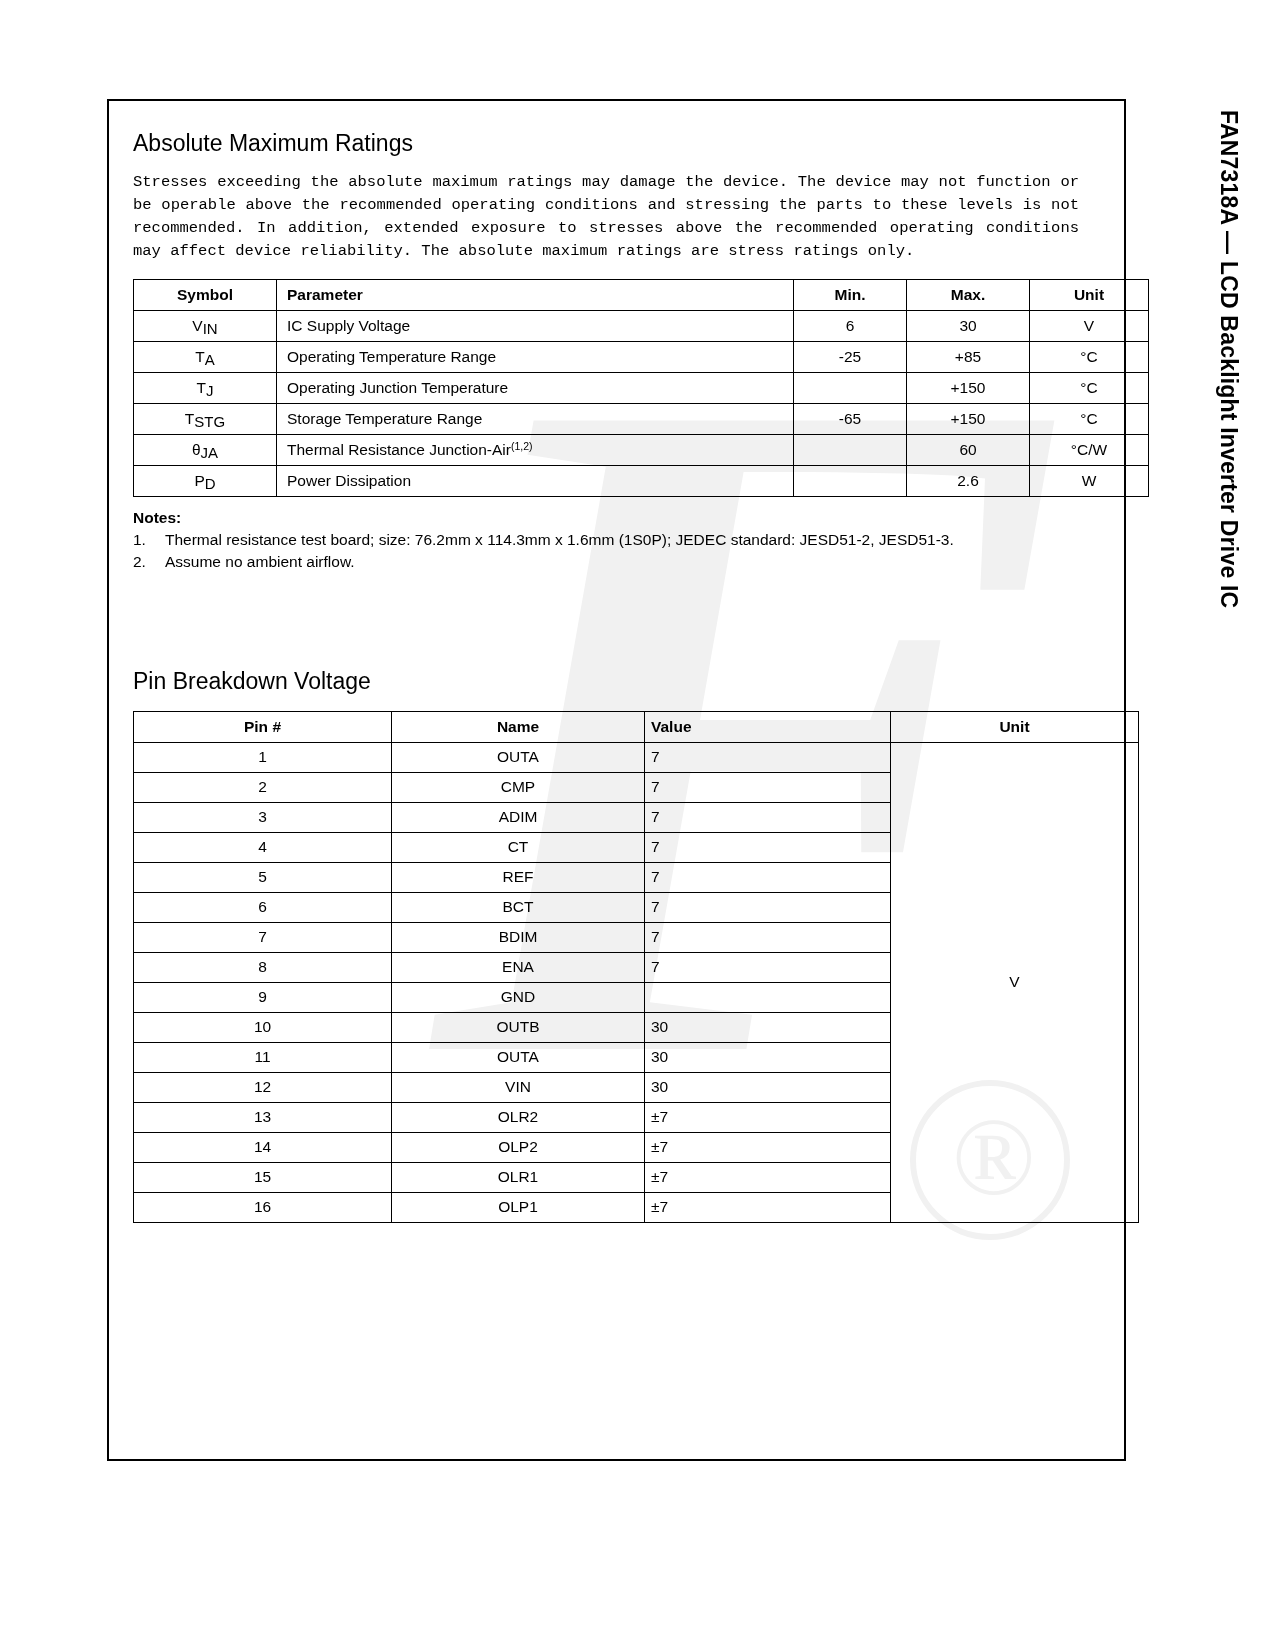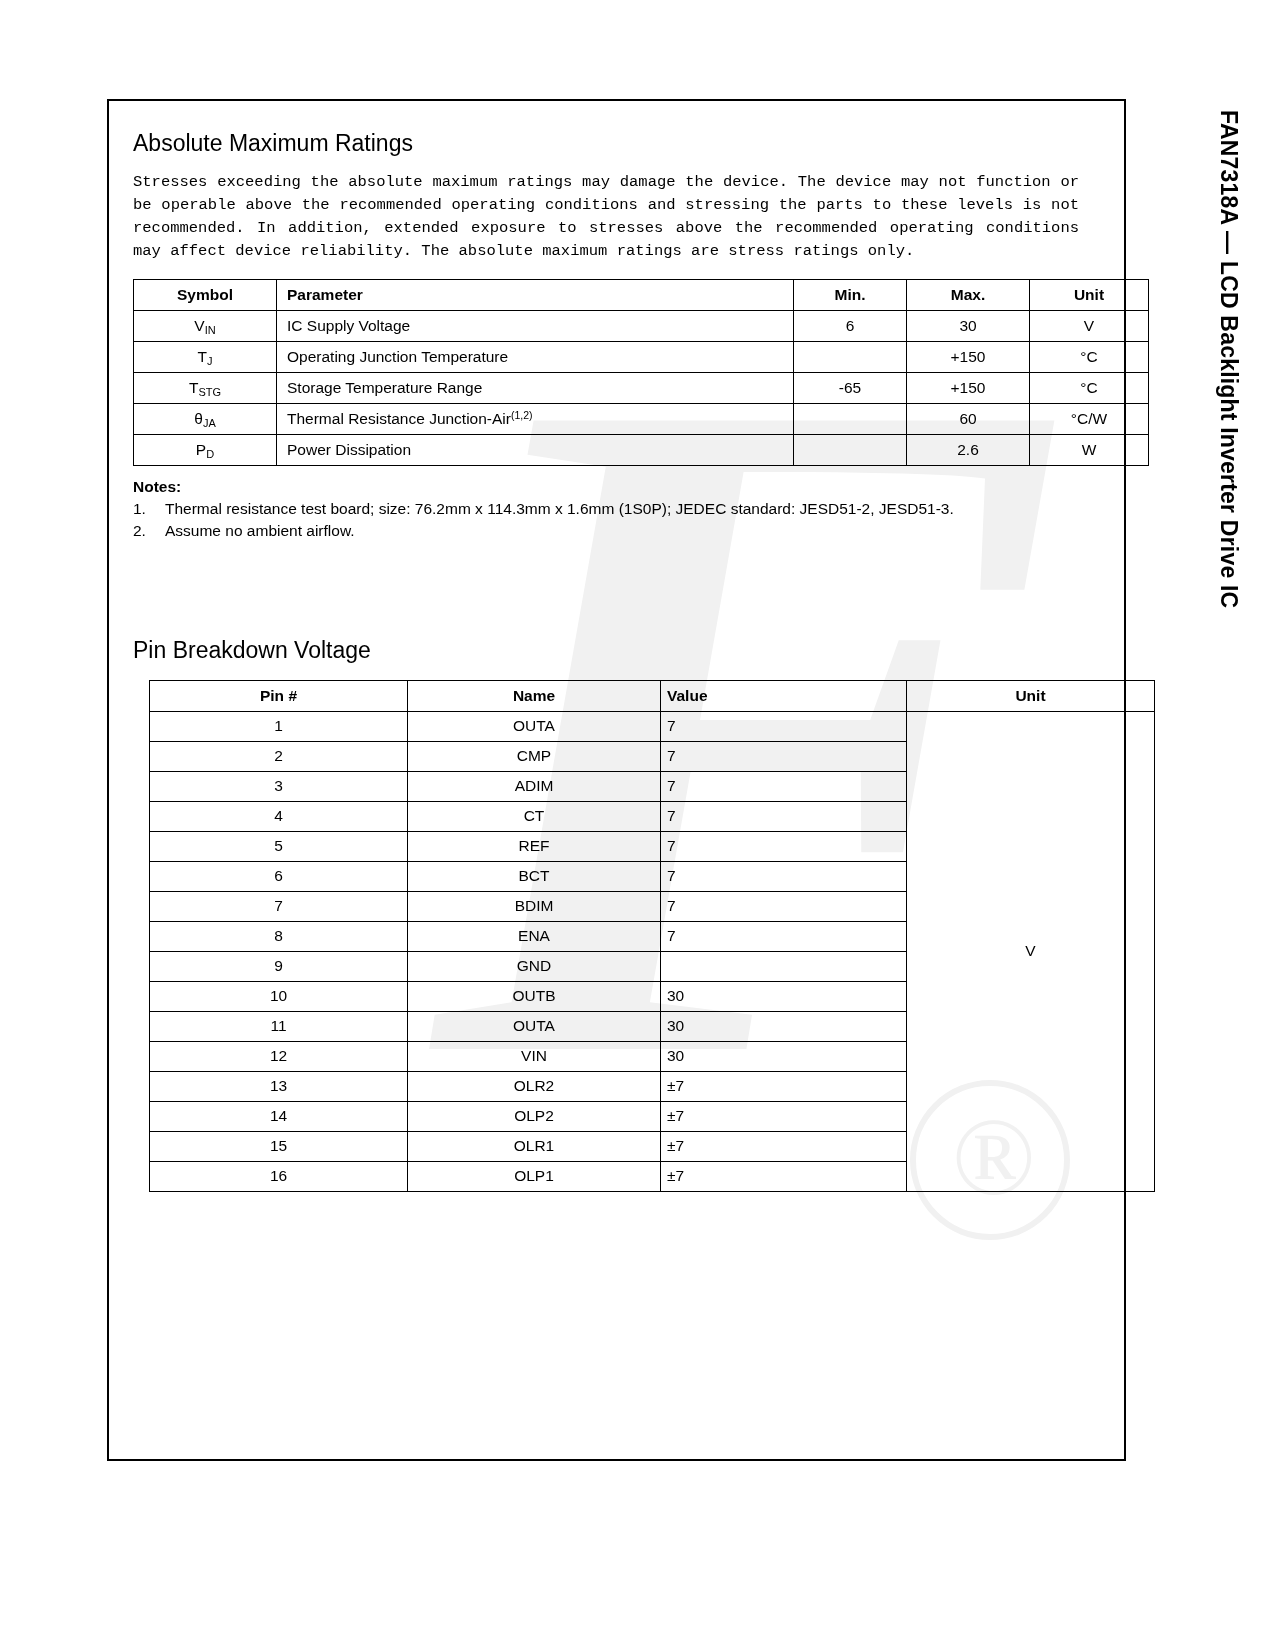--- a/index.html
+++ b/index.html
@@ -127,39 +127,39 @@
   }
   .amr {
     width: 946px;
   }
   .amr .c-sym   { width: 130px; text-align: center; }
   .amr .c-par   { width: 500px; text-align: left; padding-left: 10px; }
   .amr .c-min   { width: 100px; text-align: center; }
   .amr .c-max   { width: 110px; text-align: center; }
   .amr .c-unit  { width: 106px; text-align: center; }
 
-  sub { font-size: 11px; vertical-align: baseline; position: relative; top: 3px; }
+  sub { font-size: 15px; vertical-align: baseline; position: relative; top: 3px; }
   sup { font-size: 10.5px; vertical-align: baseline; position: relative; top: -5px; }
 
   .notes {
     margin-top: 10px;
     font-size: 15.5px;
     line-height: 1.42;
   }
   .notes .notes-label { font-weight: bold; }
   .note-row { display: flex; }
   .note-num { width: 32px; flex: none; }
   .note-txt { flex: 1; }
 
   h2.sec-title.second {
     margin-top: 95px;
     margin-bottom: 16px;
   }
 
-  .pbv { width: 953px; margin-left: 16px; }
+  .pbv { width: 953px; }
   .pbv .c-pin  { width: 245px; text-align: center; }
   .pbv .c-name { width: 240px; text-align: center; }
   .pbv .c-val  { width: 233px; text-align: left; }
   .pbv .c-un   { width: 235px; text-align: center; }
   .pbv td { height: 21px; }
   .pbv .unitcell { text-align: center; vertical-align: middle; font-size: 15.5px; }
 
   
   .footer {
     position: absolute;
@@ -209,20 +209,27 @@
         <th class="c-unit">Unit</th>
       </tr>
     </thead>
     <tbody>
       <tr>
         <td class="c-sym"><span>V</span><sub>IN</sub></td>
         <td class="c-par"><span>IC Supply Voltage</span><sup></sup></td>
         <td class="c-min">6</td>
         <td class="c-max">30</td>
         <td class="c-unit">V</td>
+      </tr>
+      <tr>
+        <td class="c-sym"><span>T</span><sub>A</sub></td>
+        <td class="c-par"><span>Operating Temperature Range</span><sup></sup></td>
+        <td class="c-min">-25</td>
+        <td class="c-max">+85</td>
+        <td class="c-unit">°C</td>
       </tr>
       <tr>
         <td class="c-sym"><span>T</span><sub>J</sub></td>
         <td class="c-par"><span>Operating Junction Temperature</span><sup></sup></td>
         <td class="c-min"></td>
         <td class="c-max">+150</td>
         <td class="c-unit">°C</td>
       </tr>
       <tr>
         <td class="c-sym"><span>T</span><sub>STG</sub></td>

